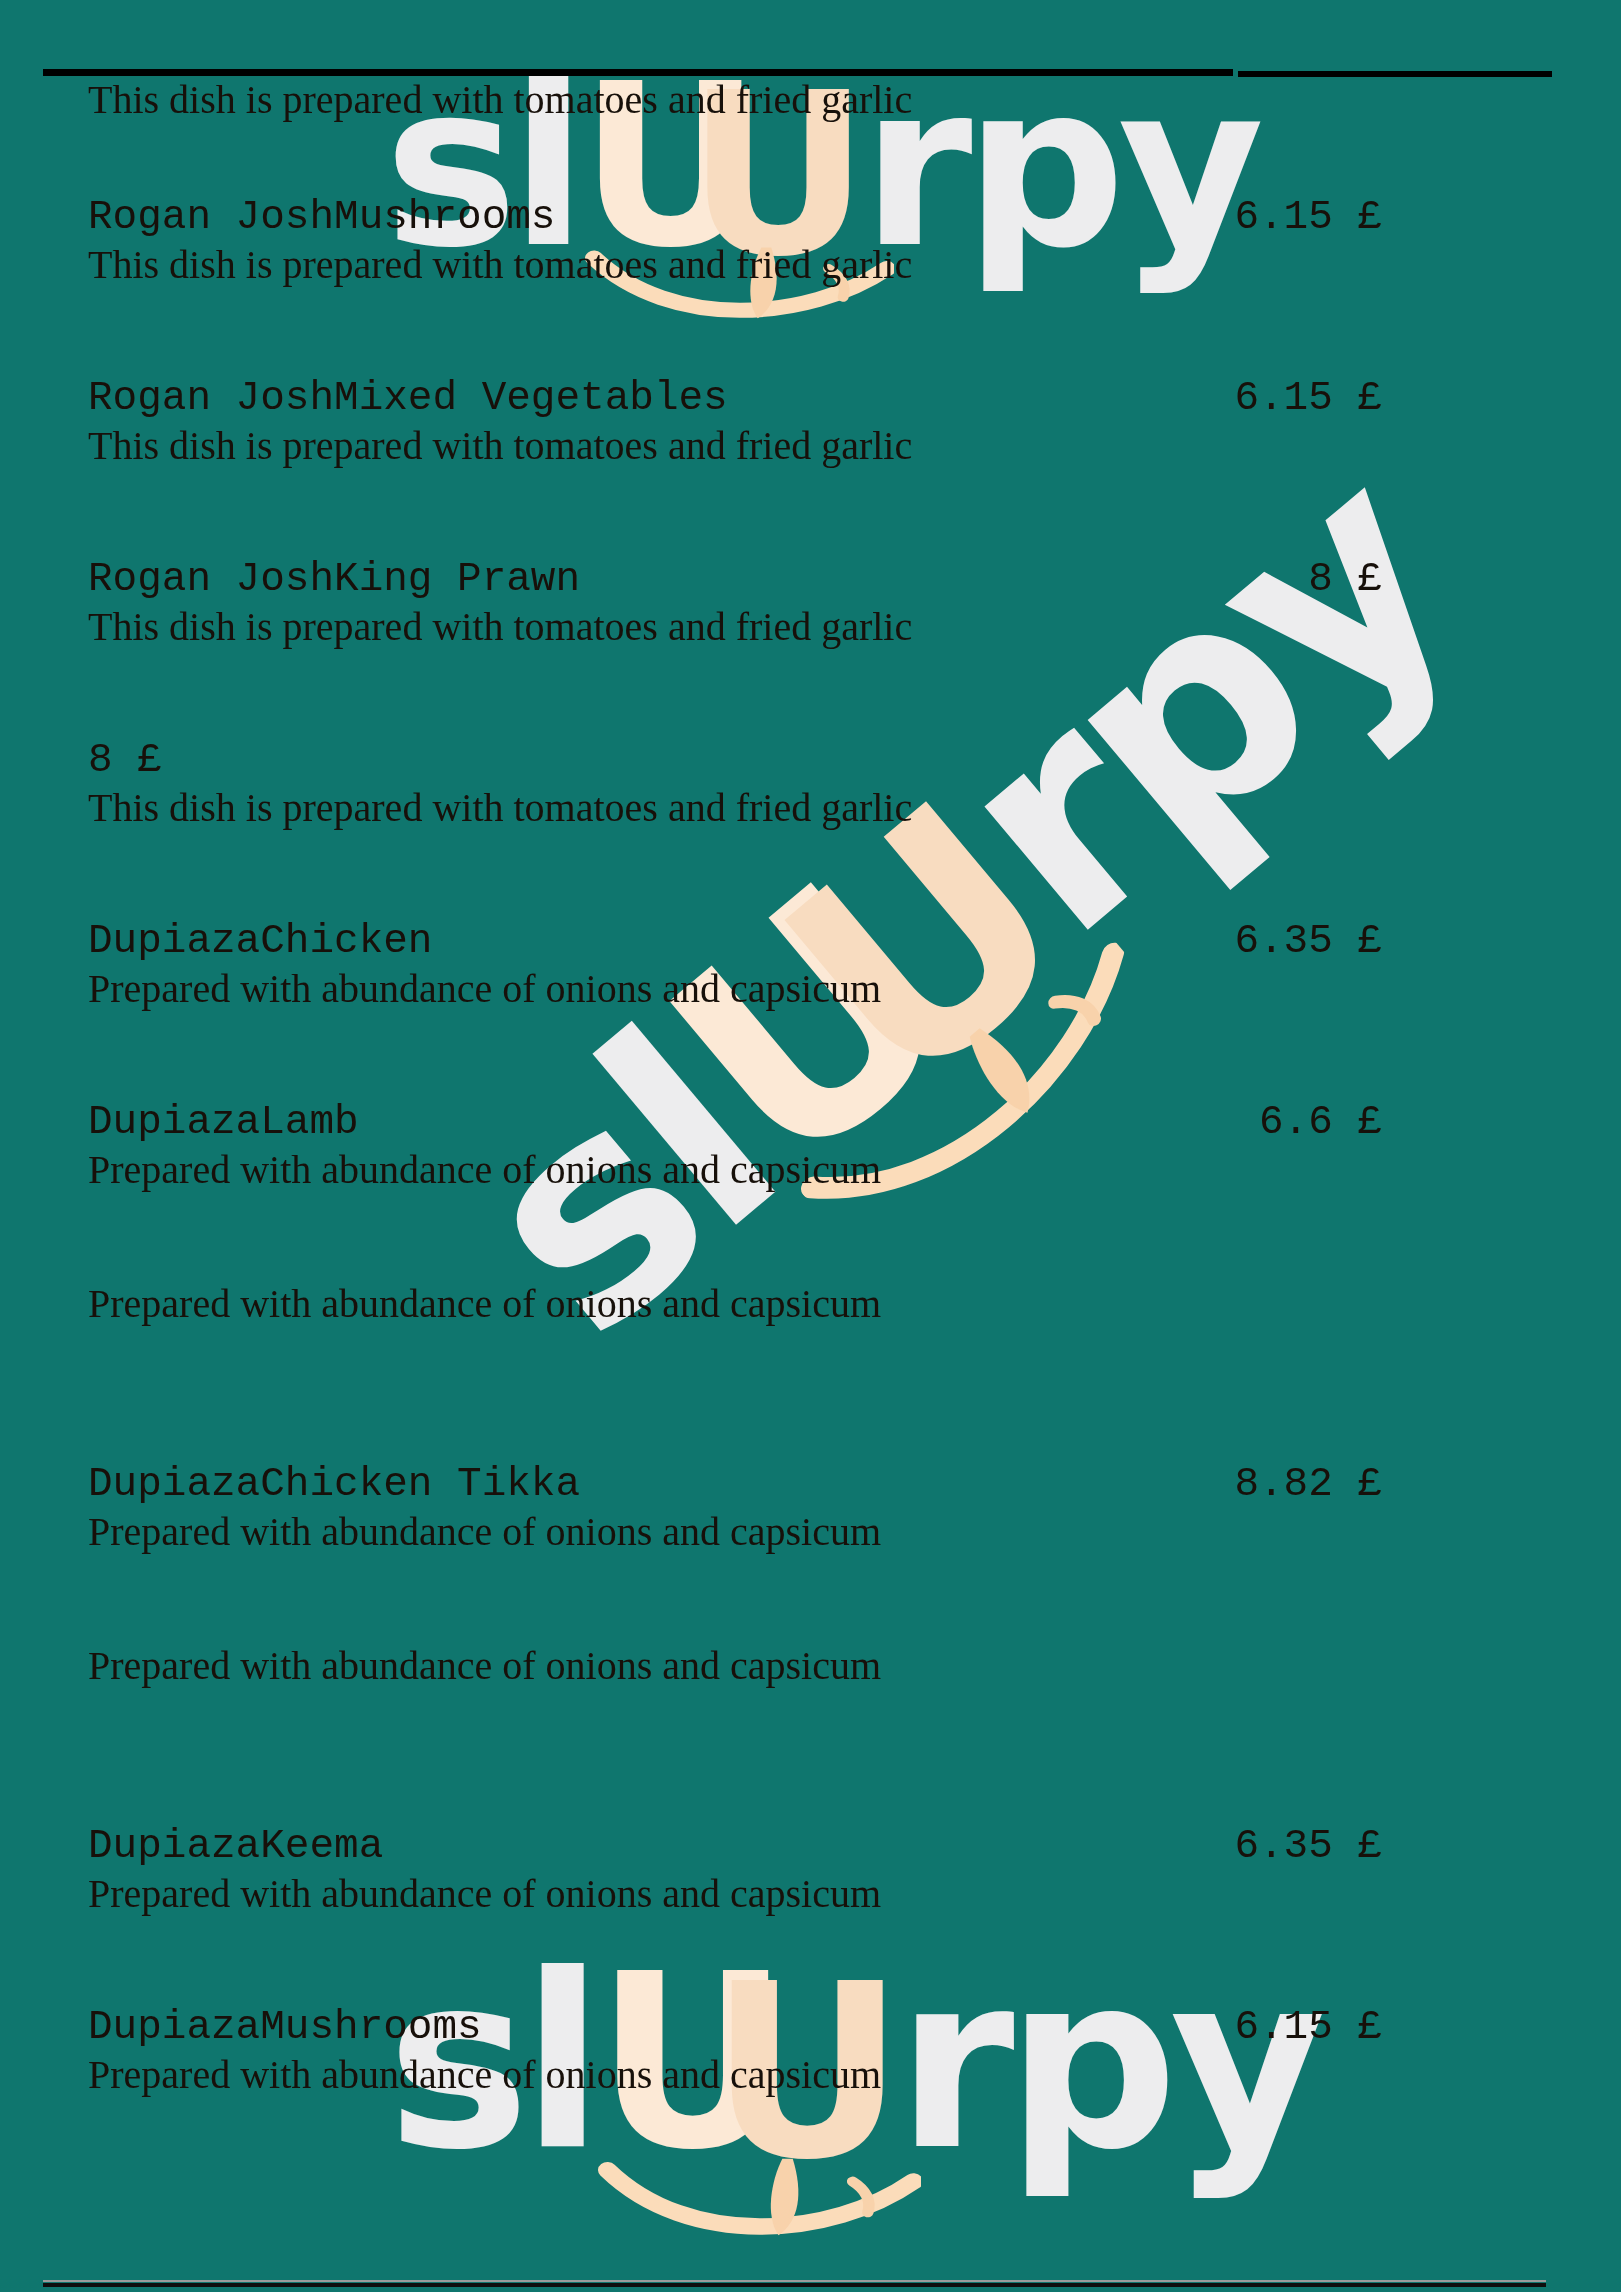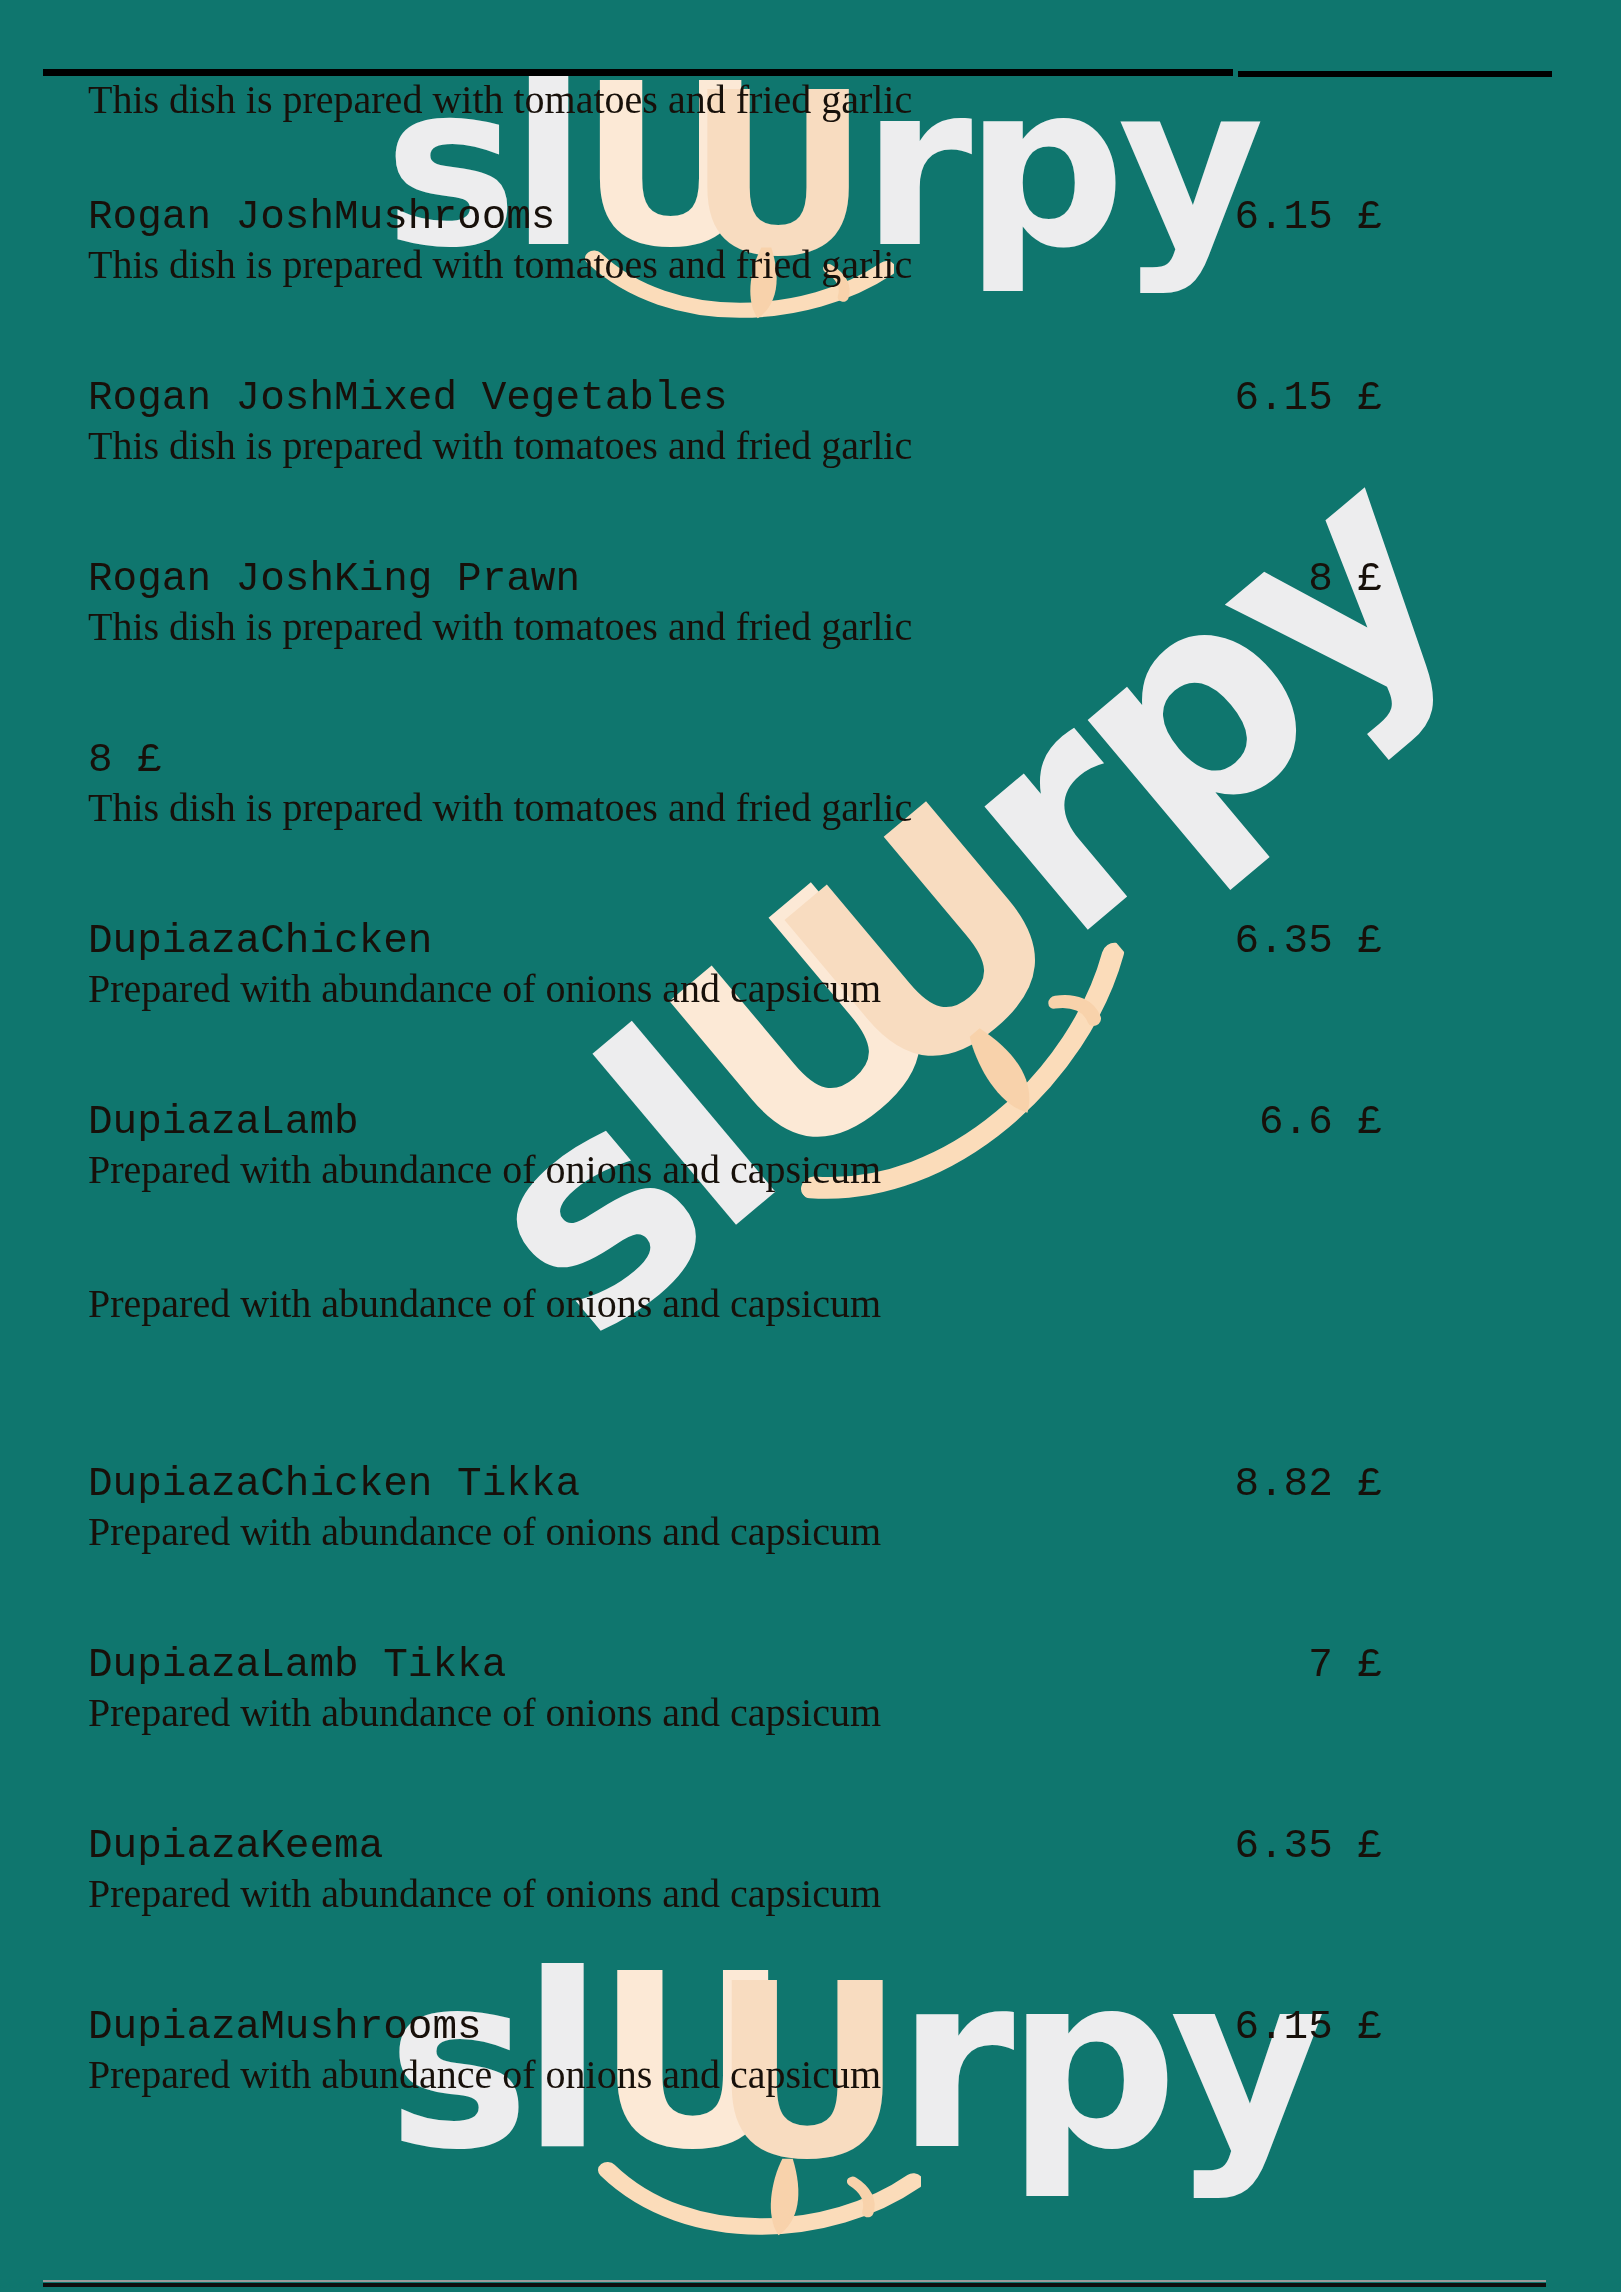--- a/index.html
+++ b/index.html
@@ -149,24 +149,20 @@
 
   <div class="menu-item">
     <div class="row1">
       <span class="dish-name">DupiazaChicken Tikka</span>
       <span class="dish-price">8.82 £</span>
     </div>
     <div class="dish-desc">Prepared with abundance of onions and capsicum</div>
   </div>
 
   <div class="menu-item">
-    <div class="row1">
-      <span class="dish-name">DupiazaLamb Tikka</span>
-      <span class="dish-price">7 £</span>
-    </div>
     <div class="dish-desc">Prepared with abundance of onions and capsicum</div>
   </div>
 
   <div class="menu-item">
     <div class="row1">
       <span class="dish-name">DupiazaKeema</span>
       <span class="dish-price">6.35 £</span>
     </div>
     <div class="dish-desc">Prepared with abundance of onions and capsicum</div>
   </div>

